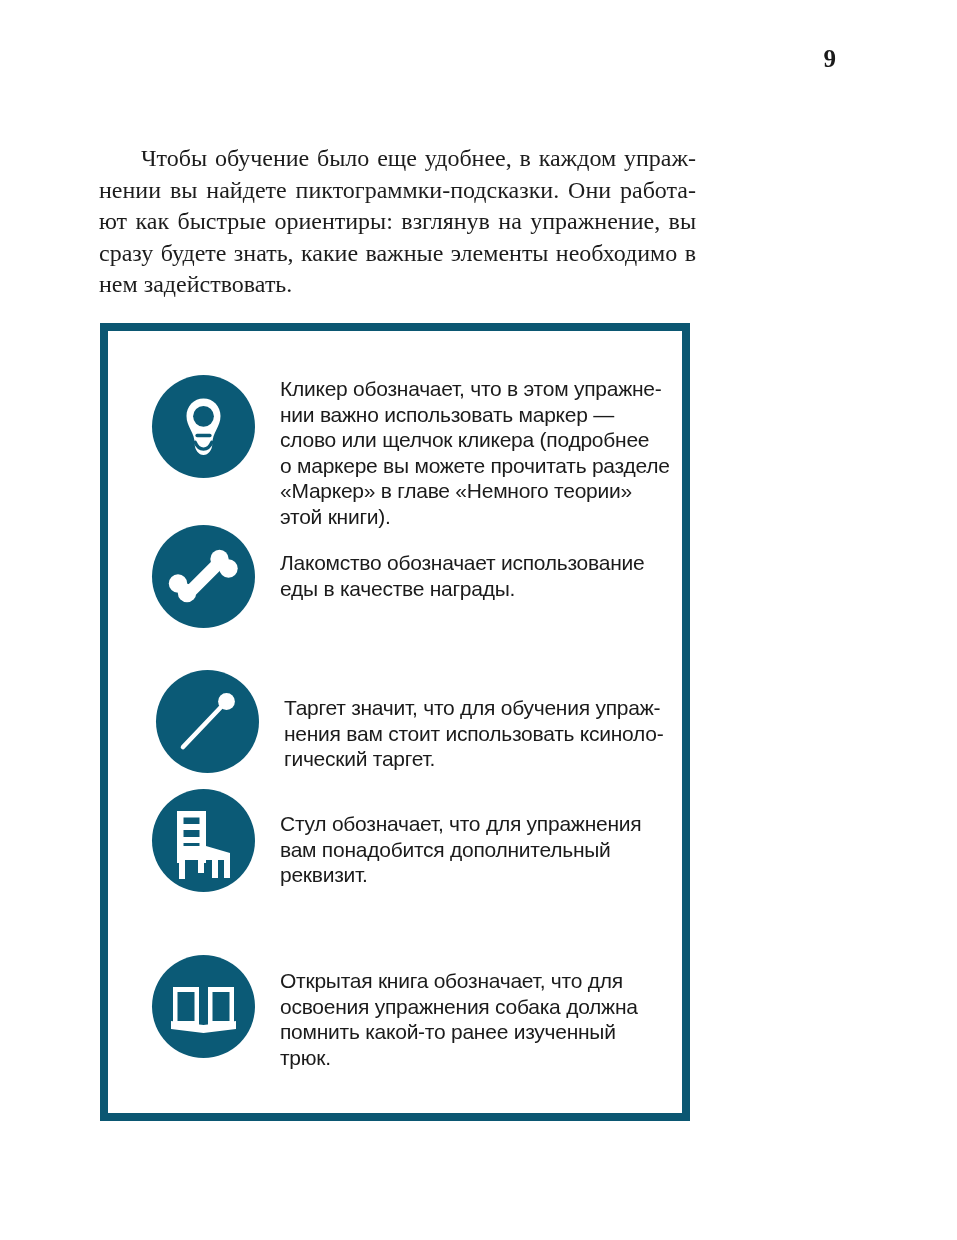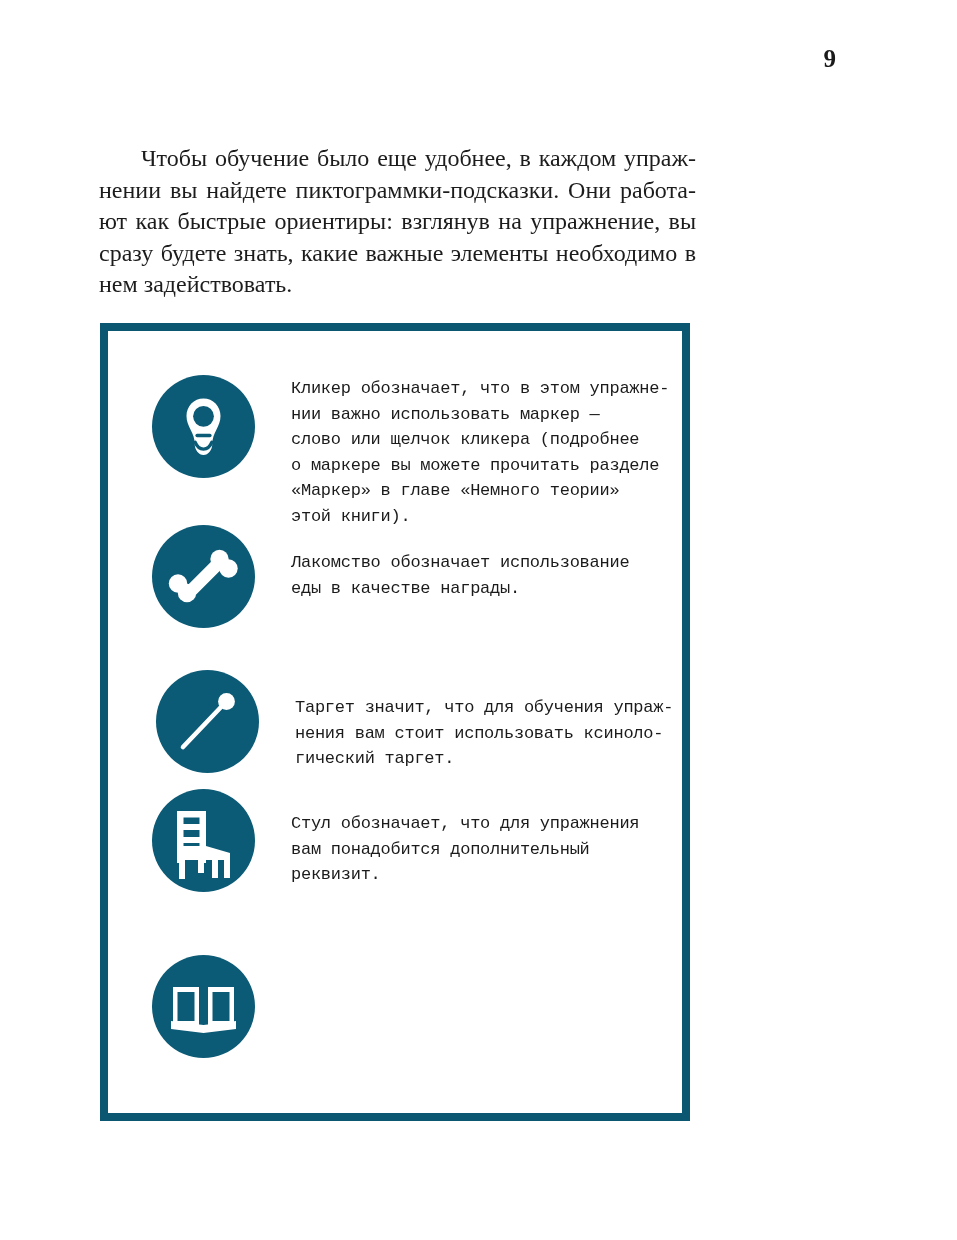--- a/index.html
+++ b/index.html
@@ -103,23 +103,23 @@
   .icon-badge svg {
     position: absolute;
     left: 0;
     top: 0;
     width: 103px;
     height: 103px;
     display: block;
   }
 
   .row-text {
-    margin-left: 36px;
-    font-family: Liberation Mono, monospace;
-    font-size: 17px;
+    margin-left: 25px;
+    font-family: Liberation Sans, sans-serif;
+    font-size: 21px;
     line-height: 25.5px;
     color: #1b1b1b;
     letter-spacing: -0.25px;
     white-space: pre-line;
     padding-top: 0;
   }
 
   
   .row-clicker { left: 44px; top: 44px; }
   .row-clicker .row-text { padding-top: 1px; }
@@ -230,18 +230,22 @@
               <path d="M56 32 L82 32 L82 70 L56 70 Z"></path>
 
               <path d="M19 66 L51.5 70 L84 66 L84 74 L51.5 78 L19 74 Z"></path>
             </g>
             <g fill="#0b5a76">
               <rect x="25.5" y="37" width="17" height="29"></rect>
               <rect x="60.5" y="37" width="17" height="29"></rect>
             </g>
           </svg>
         </span>
+        <div class="row-text">Открытая книга обозначает, что для
+освоения упражнения собака должна
+помнить какой-то ранее изученный
+трюк.</div>
       </div>
 
     </div>
   </div>
 
 </div>
 
 </body></html>

